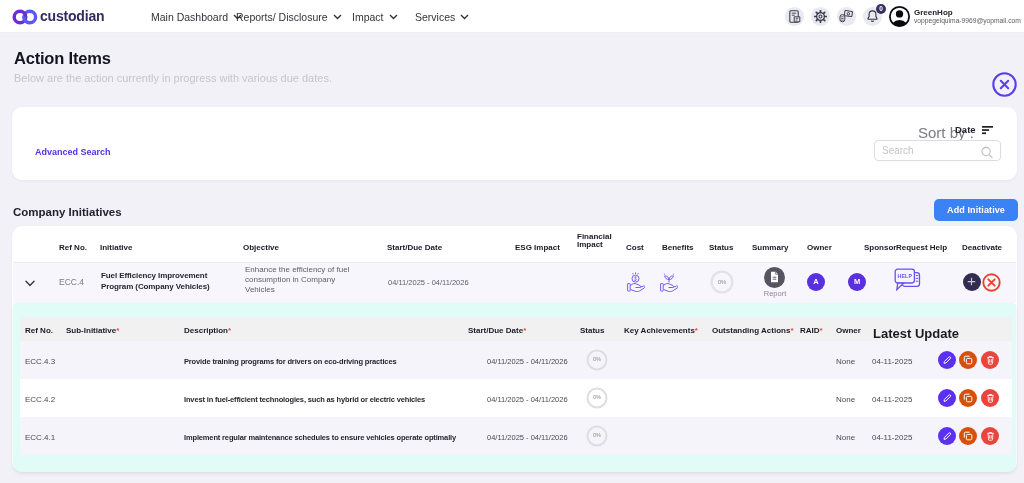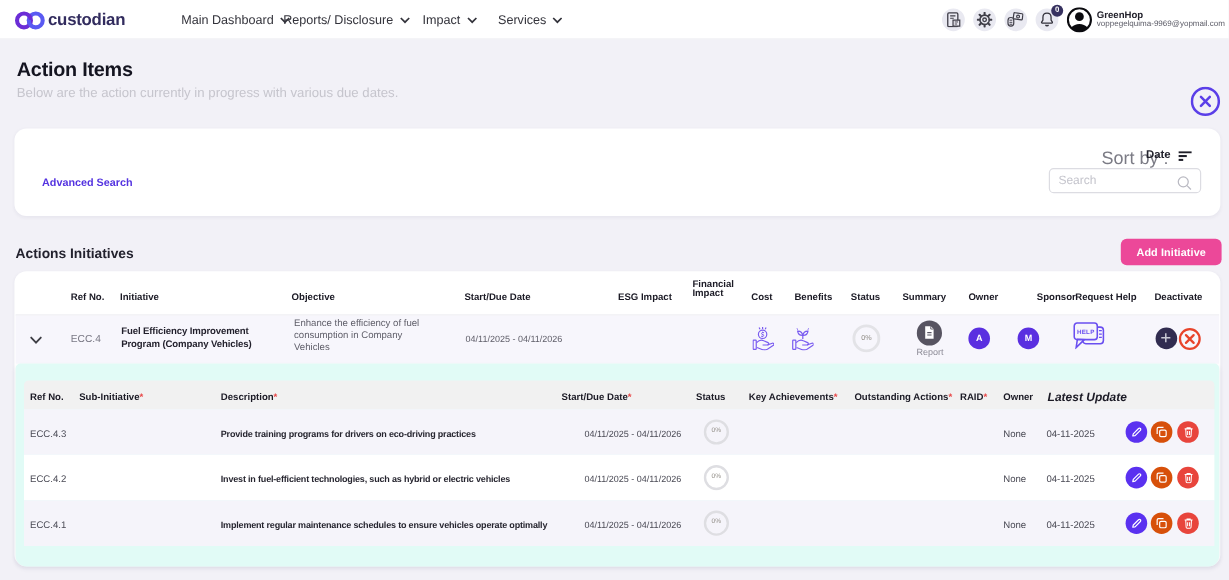--- a/index.html
+++ b/index.html
@@ -89,22 +89,22 @@
   <rect x="0" y="3.2" width="7" height="1.7" fill="#1e1e28"></rect>
   <rect x="0" y="6.4" width="4" height="1.7" fill="#1e1e28"></rect>
 </svg>
 <div class="abs" style="left:874px;top:140px;width:127px;height:21px;background:#fff;border:1px solid #dcdce2;border-radius:4px;"></div>
 <div class="abs" style="left:882px;top:145px;font-size:10px;color:#c4c4cc;">Search</div>
 <svg class="abs" style="left:980px;top:146px;" width="14" height="13" viewBox="0 0 15 15">
   <circle cx="6.4" cy="6.4" r="4.8" fill="none" stroke="#b9b9c2" stroke-width="1.2"></circle>
   <path d="M10 10 L13.8 13.8" stroke="#b9b9c2" stroke-width="1.2"></path>
 </svg>
 
-<div class="abs" style="left:13px;top:207px;font-size:11.5px;font-weight:bold;color:#23222e;line-height:1;">Actions Initiatives</div>
-<div class="abs" style="left:934px;top:199px;width:84px;height:22px;background:#ec4899;border-radius:5px;color:#fff;font-size:9px;font-weight:bold;text-align:center;line-height:22px;letter-spacing:0.1px;">Add Initiative</div>
+<div class="abs" style="left:13px;top:207px;font-size:11.5px;font-weight:bold;color:#23222e;line-height:1;">Company Initiatives</div>
+<div class="abs" style="left:934px;top:199px;width:84px;height:22px;background:#3b82f6;border-radius:5px;color:#fff;font-size:9px;font-weight:bold;text-align:center;line-height:22px;letter-spacing:0.1px;">Add Initiative</div>
 
 <div class="abs" style="left:12px;top:226px;width:1005px;height:246px;background:#fff;border-radius:10px;box-shadow:0 1px 3px rgba(40,40,80,0.05);"></div>
 
 <div class="abs" style="left:59px;top:243px;font-size:8px;font-weight:bold;color:#1b1a25;">Ref No.</div>
 <div class="abs" style="left:100px;top:243px;font-size:8px;font-weight:bold;color:#1b1a25;">Initiative</div>
 <div class="abs" style="left:243px;top:243px;font-size:8px;font-weight:bold;color:#1b1a25;">Objective</div>
 <div class="abs" style="left:387px;top:243px;font-size:8px;font-weight:bold;color:#1b1a25;">Start/Due Date</div>
 <div class="abs" style="left:515px;top:243px;font-size:8px;font-weight:bold;color:#1b1a25;">ESG Impact</div>
 <div class="abs" style="left:577px;top:233px;font-size:8px;font-weight:bold;color:#1b1a25;line-height:8px;">Financial<br>Impact</div>
 <div class="abs" style="left:626px;top:243px;font-size:8px;font-weight:bold;color:#1b1a25;">Cost</div>
@@ -193,21 +193,21 @@
 
 <div class="abs" style="left:25px;top:326px;font-size:8px;font-weight:bold;color:#1b1a25;">Ref No.</div>
 <div class="abs" style="left:66px;top:326px;font-size:8px;font-weight:bold;color:#1b1a25;">Sub-Initiative<span style="color:#e84646;">*</span></div>
 <div class="abs" style="left:184px;top:326px;font-size:8px;font-weight:bold;color:#1b1a25;">Description<span style="color:#e84646;">*</span></div>
 <div class="abs" style="left:468px;top:326px;font-size:8px;font-weight:bold;color:#1b1a25;">Start/Due Date<span style="color:#e84646;">*</span></div>
 <div class="abs" style="left:580px;top:326px;font-size:8px;font-weight:bold;color:#1b1a25;">Status</div>
 <div class="abs" style="left:624px;top:326px;font-size:8px;font-weight:bold;color:#1b1a25;">Key Achievements<span style="color:#e84646;">*</span></div>
 <div class="abs" style="left:712px;top:326px;font-size:8px;font-weight:bold;color:#1b1a25;">Outstanding Actions<span style="color:#e84646;">*</span></div>
 <div class="abs" style="left:800px;top:326px;font-size:8px;font-weight:bold;color:#1b1a25;">RAID<span style="color:#e84646;">*</span></div>
 <div class="abs" style="left:836px;top:326px;font-size:8px;font-weight:bold;color:#1b1a25;">Owner</div>
-<div class="abs" style="left:873px;top:326px;font-size:10px;font-weight:bold;color:#1b1a25;font-style:italic;">Latest Update</div>
+<div class="abs" style="left:873px;top:326px;font-size:13px;font-weight:bold;color:#1b1a25;">Latest Update</div>
 
 <div class="abs" style="left:25px;top:357px;font-size:8px;color:#4a4a55;">ECC.4.3</div>
 <div class="abs" style="left:184px;top:357px;font-size:7.5px;font-weight:bold;color:#26252f;letter-spacing:-0.15px;">Provide training programs for drivers on eco-driving practices</div>
 <div class="abs" style="left:487px;top:357px;font-size:7.5px;color:#4a4a55;">04/11/2025 - 04/11/2026</div>
 <svg class="abs" style="left:586px;top:349px;" width="22" height="22" viewBox="0 0 22 22">
     <circle cx="11" cy="11" r="9.5" fill="none" stroke="#dedee2" stroke-width="2"></circle>
   </svg>
 <div class="abs" style="left:586px;top:356px;width:22px;text-align:center;font-size:5.5px;color:#8f8b84;">0%</div>
 <div class="abs" style="left:836px;top:357px;font-size:8px;color:#4a4a55;">None</div>
 <div class="abs" style="left:872px;top:357px;font-size:8px;color:#4a4a55;">04-11-2025</div>

